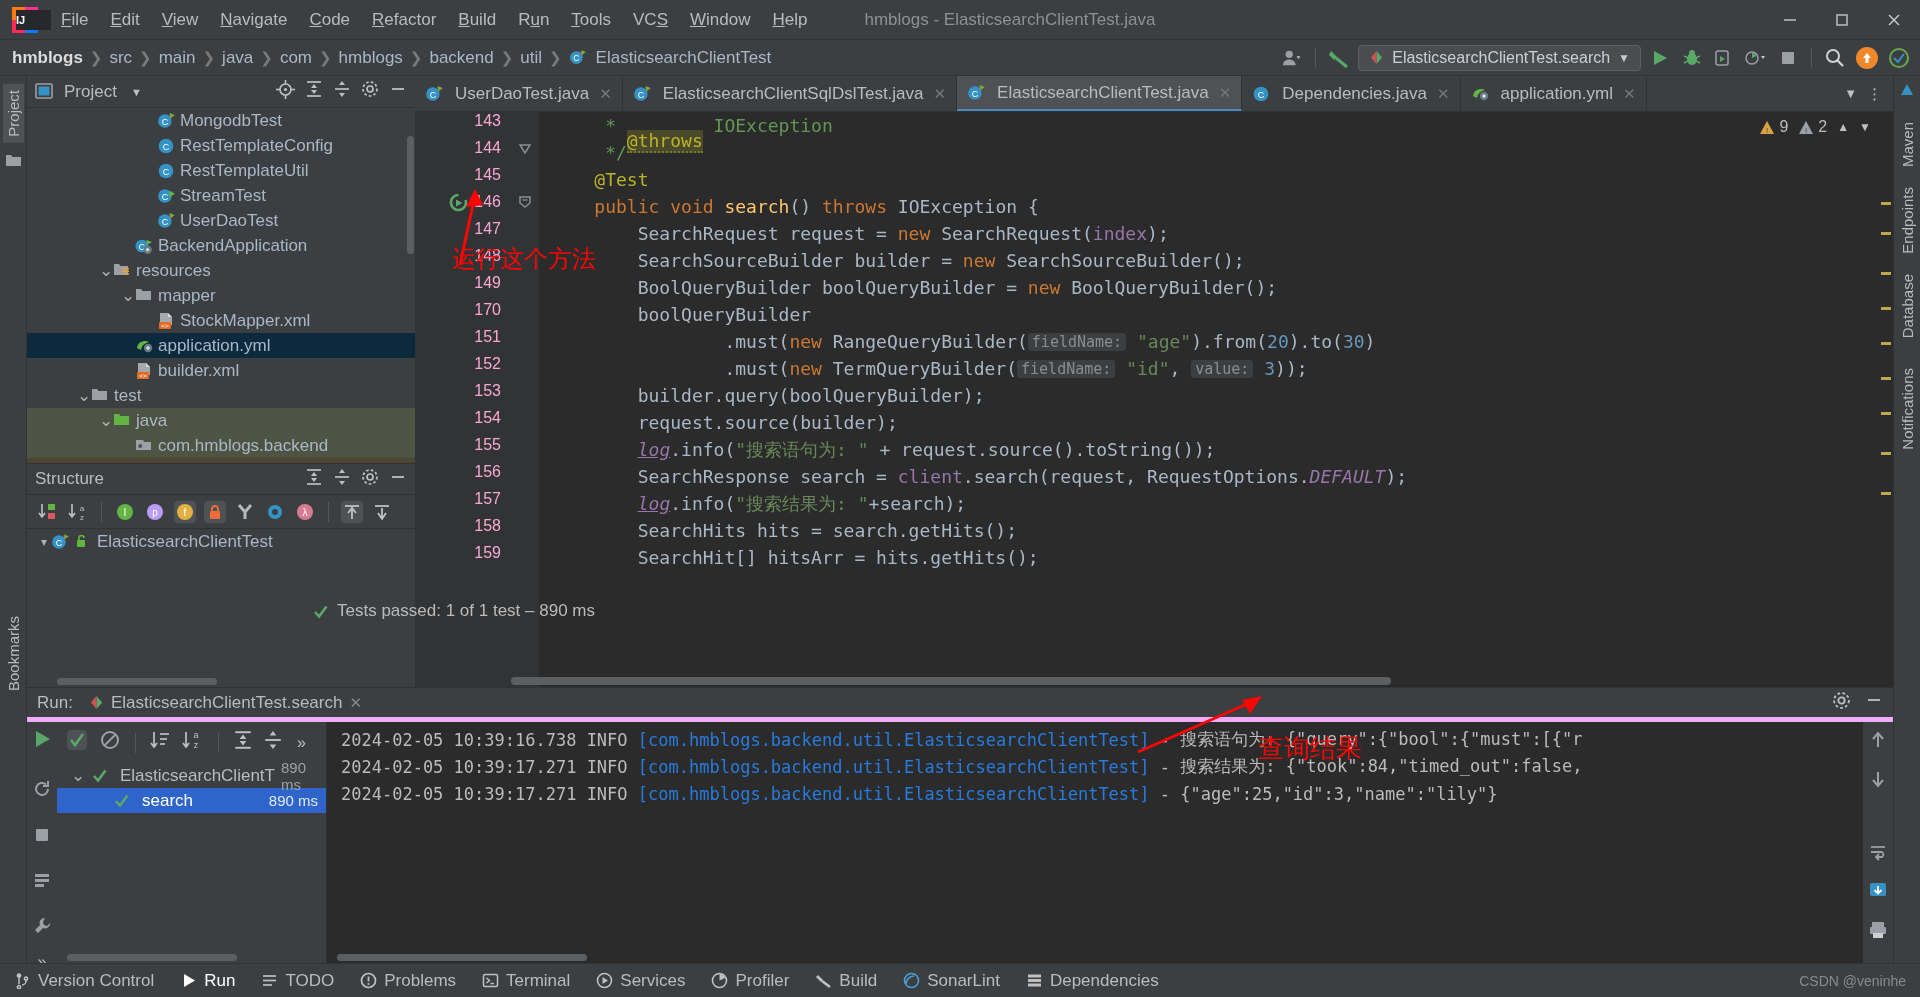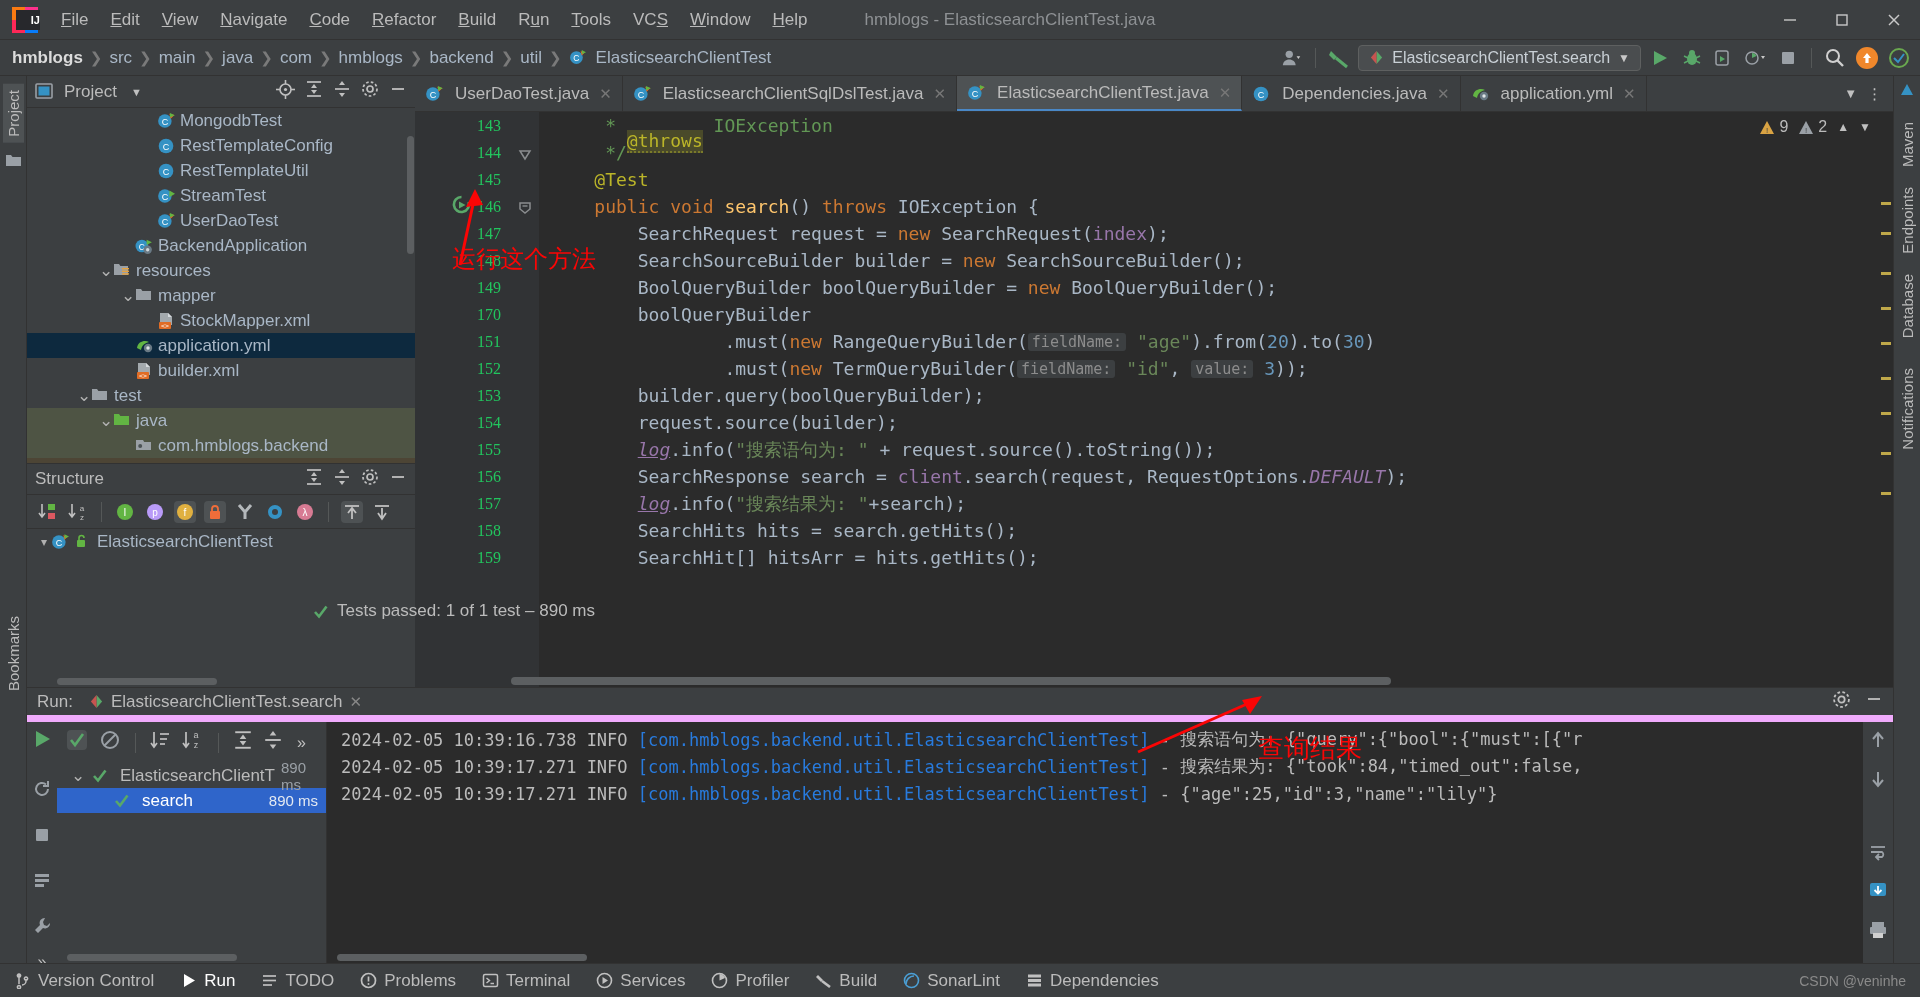--- a/index.html
+++ b/index.html
@@ -16,22 +16,22 @@
   
   .titlebar {
     height: 40px; background: #3c3f41; display: flex; align-items: center;
     border-bottom: 1px solid #323232; flex: none;
   }
   .ij-logo { width: 26px; height: 26px; margin: 0 12px 0 12px; position: relative; flex:none;}
   .ij-logo .q1{position:absolute;left:0;top:0;width:13px;height:13px;background:#f97a12;}
   .ij-logo .q2{position:absolute;right:0;top:0;width:13px;height:13px;background:#ff318c;}
   .ij-logo .q3{position:absolute;left:0;bottom:0;width:13px;height:13px;background:#fe2857;}
   .ij-logo .q4{position:absolute;right:0;bottom:0;width:13px;height:13px;background:#087cfa;}
-  .ij-logo .inner{position:absolute;left:4px;top:3px;width:24px;height:20px;background:#27282c;
-     color:#fff;font-size:11px;font-weight:bold;text-align:right;line-height:20px;}
+  .ij-logo .inner{position:absolute;left:4px;top:3px;width:35px;height:20px;background:#27282c;
+     color:#fff;font-size:11px;font-weight:bold;text-align:left;line-height:20px;}
   .menubar { display: flex; align-items: center; gap: 0px; }
   .menu-item {
     padding: 4px 11px; font-size: 17px; color: #bbbbbb; cursor: default; border-radius: 3px;
   }
   .menu-item u { text-decoration: underline; }
   .win-title {
     margin-left: 46px; color: #8e9194; font-size: 17px;
   }
   .win-ctrl { margin-left: auto; display: flex; align-items: center; }
   .wbtn { width: 52px; height: 40px; display:flex; align-items:center; justify-content:center; color:#c8c8c8;}
@@ -99,22 +99,22 @@
   
   .editor-col { flex:1; display:flex; flex-direction:column; min-width:0; background:#2b2b2b; }
   .tabs-bar { height:36px; display:flex; align-items:stretch; background:#3c3f41; flex:none; border-bottom:1px solid #323232;}
   .etab { display:flex; align-items:center; gap:7px; padding:0 10px; font-size:17px; color:#bbbbbb; white-space:nowrap; border-right:1px solid #323232;}
   .etab.active { background:#4e5254; border-bottom:2px solid #4a88c7; }
   .etab .x { color:#777; font-size:15px; margin-left:3px;}
   .tabs-tail { margin-left:auto; display:flex; align-items:center; gap:10px; padding:0 10px;}
 
   .code-area { flex:1; display:flex; position:relative; min-height:0; overflow:hidden; background:#2b2b2b;}
   .gutter { width:96px; flex:none; background:#313335; position:relative; }
-  .g-line { height:27px; display:flex; align-items:center; justify-content:flex-end; padding-right:10px;
-    font-family:Liberation Serif, serif; font-size:16px; color:#22c55e;}
+  .g-line { height:27px; display:flex; justify-content:flex-end; padding-right:10px;
+    font-family:Liberation Sans, sans-serif; font-size:16px; color:#f9a8d4;}
   .fold-col { width:28px; flex:none; background:#313335; }
   .code-scroll { flex:1; position:relative; overflow:hidden; font-family:"DejaVu Sans Mono", monospace; font-size:18px; }
   .c-line { height:27px; display:flex; align-items:center; white-space:pre; padding-left:12px; }
   .kw { color:#cc7832; }
   .fn { color:#ffc66d; }
   .str { color:#6a8759; }
   .num { color:#6897bb; }
   .fld { color:#9876aa; }
   .anno { color:#bbb529; }
   .cmt { color:#629755; }
@@ -123,21 +123,21 @@
   .stat { color:#9876aa; font-style:italic; text-decoration:underline; }
   .const { color:#9876aa; font-style:italic;}
   .warnline { border-bottom: 2px dotted #7a7a2a; margin-top: 32px; }
   .inspect-bar { position:absolute; right:0; top:0; width:14px; height:100%; background:#2b2b2b;}
   .marker { position:absolute; right:2px; width:10px; height:3px; }
   .err-sum { position:absolute; right:22px; top:6px; display:flex; align-items:center; gap:10px; font-size:16px; color:#bbb;}
   .hscroll { position:absolute; left:96px; bottom:2px; height:8px; background:#5c5f61; border-radius:4px;}
 
   
   .run-panel { height:276px; background:#3c3f41; border-top:1px solid #323232; display:flex; flex-direction:column; flex:none;}
-  .run-head { height:34px; display:flex; align-items:center; padding:0 10px; gap:8px; border-bottom:7px solid #f0abfc;}
+  .run-head { height:34px; display:flex; align-items:center; padding:0 10px; gap:8px; border-bottom:5px solid #f0abfc;}
   .run-label { font-size:17px; color:#bbbbbb; }
   .run-tab { display:flex; align-items:center; gap:7px; font-size:17px; color:#bbb; padding:3px 8px;}
   .run-head-right { margin-left:auto; display:flex; align-items:center; gap:14px;}
   .run-body { flex:1; display:flex; min-height:0;}
   .run-gutter { width:30px; background:#3c3f41; display:flex; flex-direction:column; align-items:center; padding-top:6px; gap:12px; flex:none;}
   .run-toolbar2 { display:flex; align-items:center; gap:10px; padding:6px 6px 6px 8px; }
   .tests-pane { width:270px; background:#3c3f41; display:flex; flex-direction:column; flex:none; border-right:1px solid #323232;}
   .test-row { height:25px; display:flex; align-items:center; font-size:17px; color:#bbb; padding-left:10px; gap:6px;}
   .test-row.sel { background:#2f65ca; color:#fff; }
   .test-time { margin-left:auto; padding-right:8px; font-size:15px; color:#9aa0a6;}

